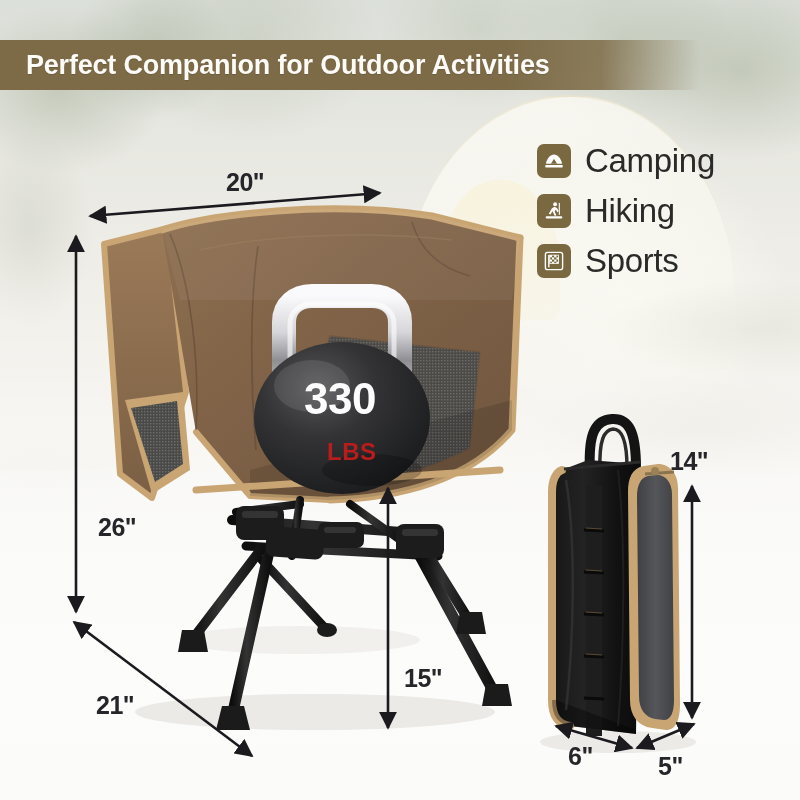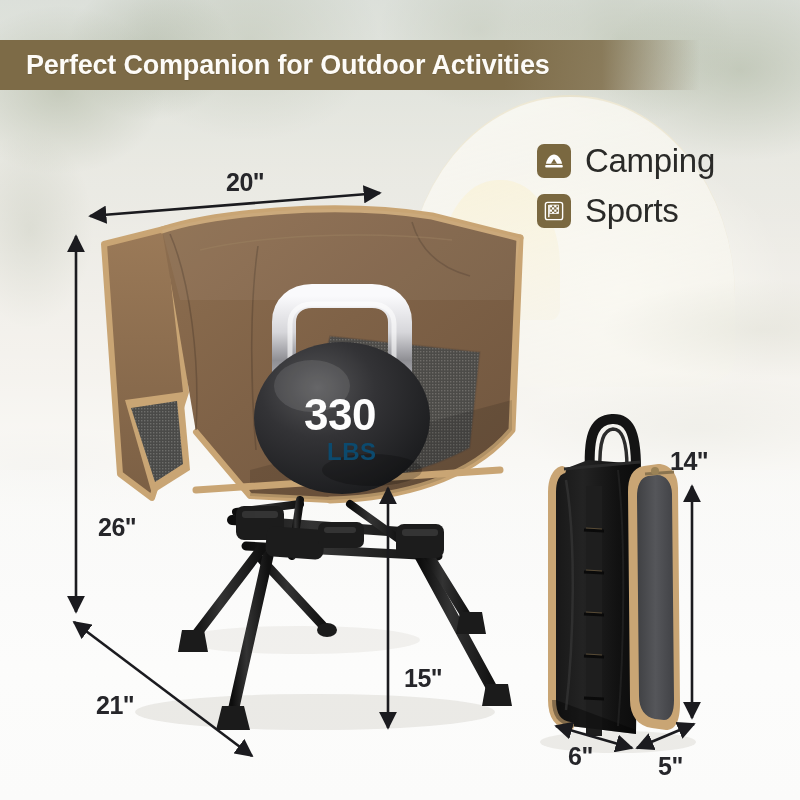--- a/index.html
+++ b/index.html
@@ -171,32 +171,32 @@
   .dim-26  { left: 98px;  top: 513px; }
   .dim-21  { left: 96px;  top: 691px; }
   .dim-15  { left: 404px; top: 664px; }
   .dim-14  { left: 670px; top: 447px; }
   .dim-6   { left: 568px; top: 742px; }
   .dim-5   { left: 658px; top: 752px; }
 
   
   .kb-num {
     position: absolute;
-    left: 304px; top: 390px;
+    left: 304px; top: 374px;
     font-size: 44px;
     font-weight: bold;
     color: #fdfdfd;
     letter-spacing: -.5px;
   }
   .kb-unit {
     position: absolute;
     left: 327px; top: 438px;
     font-size: 24px;
     font-weight: bold;
-    color: #0c4a6e;
+    color: #b91c1c;
     letter-spacing: .5px;
   }
   svg.overlay { position: absolute; left: 0; top: 0; pointer-events: none; }
 </style>
 </head>
 <body>
 
 <div id="stage">
 
   <div class="bg-layer bg-sky"></div>
@@ -219,20 +219,31 @@
       <span class="activity-icon">
         <svg width="22" height="22" viewBox="0 0 24 24">
           <path d="M12 5 C8 5 4.2 9.6 3.2 15 L20.8 15 C19.8 9.6 16 5 12 5 Z" fill="#fff"></path>
           <path d="M12 9.5 L8.6 15 L15.4 15 Z" fill="#7a6840"></path>
           <rect x="2.4" y="16.4" width="19.2" height="2.6" rx="1" fill="#fff"></rect>
         </svg>
       </span>
       <span class="activity-label">Camping</span>
     </div>
 
+    <div class="activity-row">
+      <span class="activity-icon">
+        <svg width="22" height="22" viewBox="0 0 24 24">
+          <circle cx="13.2" cy="4.6" r="2.1" fill="#fff"></circle>
+          <path d="M12.3 7.4 L15.3 8.6 L17.2 12.4 L15.6 13.3 L14 10.4 L12.7 12.6 L14.6 16.6 L12.9 17.4 L10.3 12.4 L8.2 15.9 L6.3 15.1 L9.6 9.2 Z" fill="#fff"></path>
+          <rect x="17.2" y="3.2" width="1.2" height="13" fill="#fff"></rect>
+          <rect x="3" y="17.6" width="18" height="2.6" rx="1" fill="#fff"></rect>
+        </svg>
+      </span>
+      <span class="activity-label">Hiking</span>
+    </div>
 
 
     <div class="activity-row">
       <span class="activity-icon">
         <svg width="22" height="22" viewBox="0 0 24 24">
           <rect x="2.6" y="2.6" width="18.8" height="18.8" rx="2.4" fill="none" stroke="#fff" stroke-width="1.5"></rect>
           <rect x="5.6" y="5.4" width="1.5" height="13.4" fill="#fff"></rect>
           <g fill="#fff">
             <rect x="7.4" y="5.6" width="2.4" height="2.4"></rect>
             <rect x="12.2" y="5.6" width="2.4" height="2.4"></rect>

